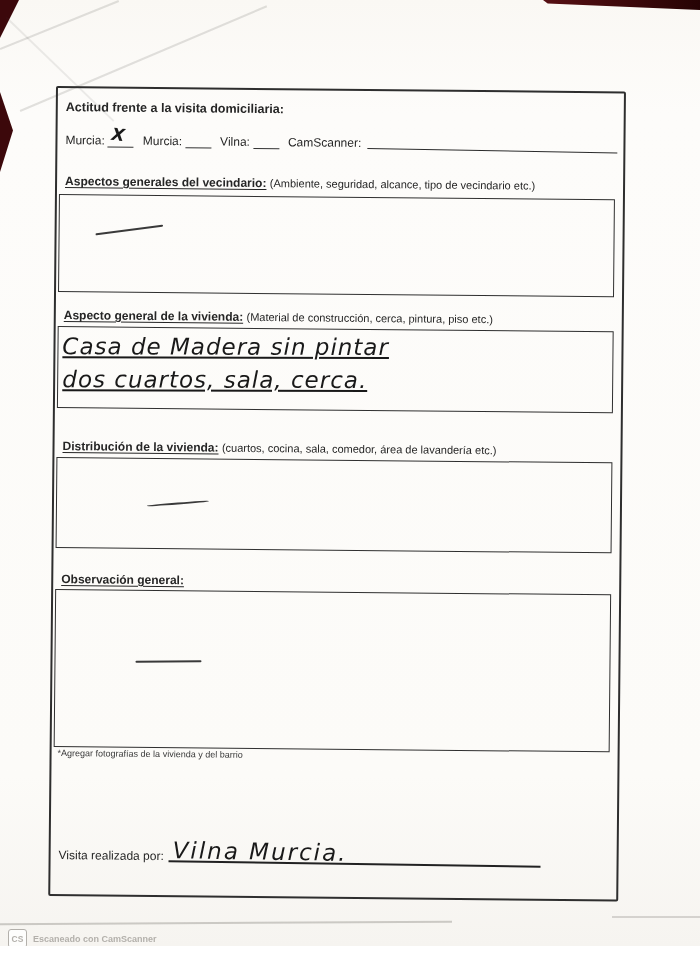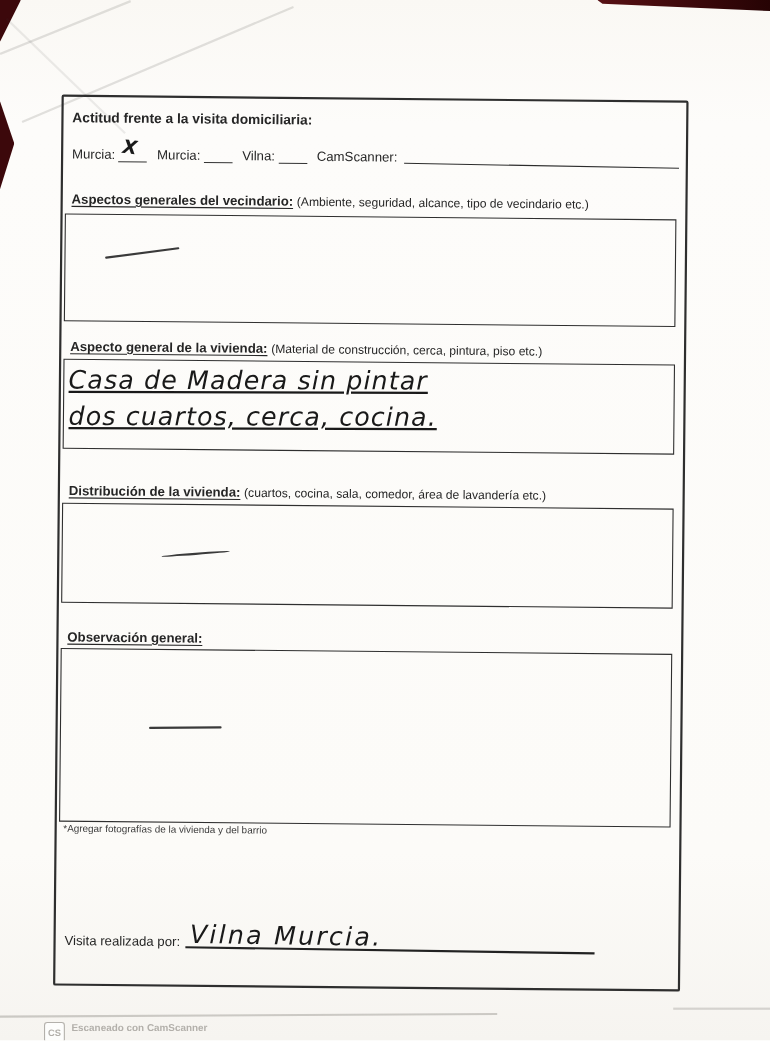--- a/index.html
+++ b/index.html
@@ -62,22 +62,22 @@
 
   
   .sign-row { position:absolute; left:8px; top:756px; display:flex; align-items:flex-end;
     font-size:12px; }
   .sign-line { position:relative; width:372px; height:16px; border-bottom:2px solid #222;
     margin-left:5px; transform:rotate(.3deg); }
   .hw-sign { position:absolute; left:4px; bottom:-3px; font-size:23px; letter-spacing:2px;
     white-space:nowrap; }
 
   
-  .wm { position:absolute; left:8px; top:929px; display:flex; align-items:flex-start; gap:6px;
-    color:#b3b0ab;margin-left:32px; }
+  .wm { position:absolute; left:8px; top:929px; display:flex; align-items:center; gap:6px;
+    color:#b3b0ab; }
   .wm-icon { width:17px; height:17px; border:1.5px solid #b3b0ab; border-radius:3px;
     background:#fdfdfc; font-size:8.5px; font-weight:bold; display:flex;
     align-items:center; justify-content:center; }
   .wm-text { font-size:9px;font-weight:bold; }
 </style>
 </head>
 <body>
 
 <div id="screen">
 
@@ -115,21 +115,21 @@
       <div class="pen-stroke" style="left:36px;top:38px;width:68px;transform:rotate(-8deg)"></div>
     </div>
 
     <div class="sec-label" style="top:220px">
       <b>Aspecto general de la vivienda:</b>
       <span class="hint">(Material de construcción, cerca, pintura, piso etc.)</span>
     </div>
     <div class="fbox" style="top:238px;height:80px">
       <div class="hw hw-block">
         <div>Casa de Madera sin pintar</div>
-        <div>dos cuartos, cerca, cocina.</div>
+        <div>dos cuartos, sala, cerca.</div>
       </div>
     </div>
 
     <div class="sec-label" style="top:351px">
       <b>Distribución de la vivienda:</b>
       <span class="hint">(cuartos, cocina, sala, comedor, área de lavandería etc.)</span>
     </div>
     <div class="fbox" style="top:369px;height:89px">
       <div class="pen-stroke" style="left:90px;top:46px;width:62px;transform:rotate(-5deg);border-radius:60%"></div>
     </div>

